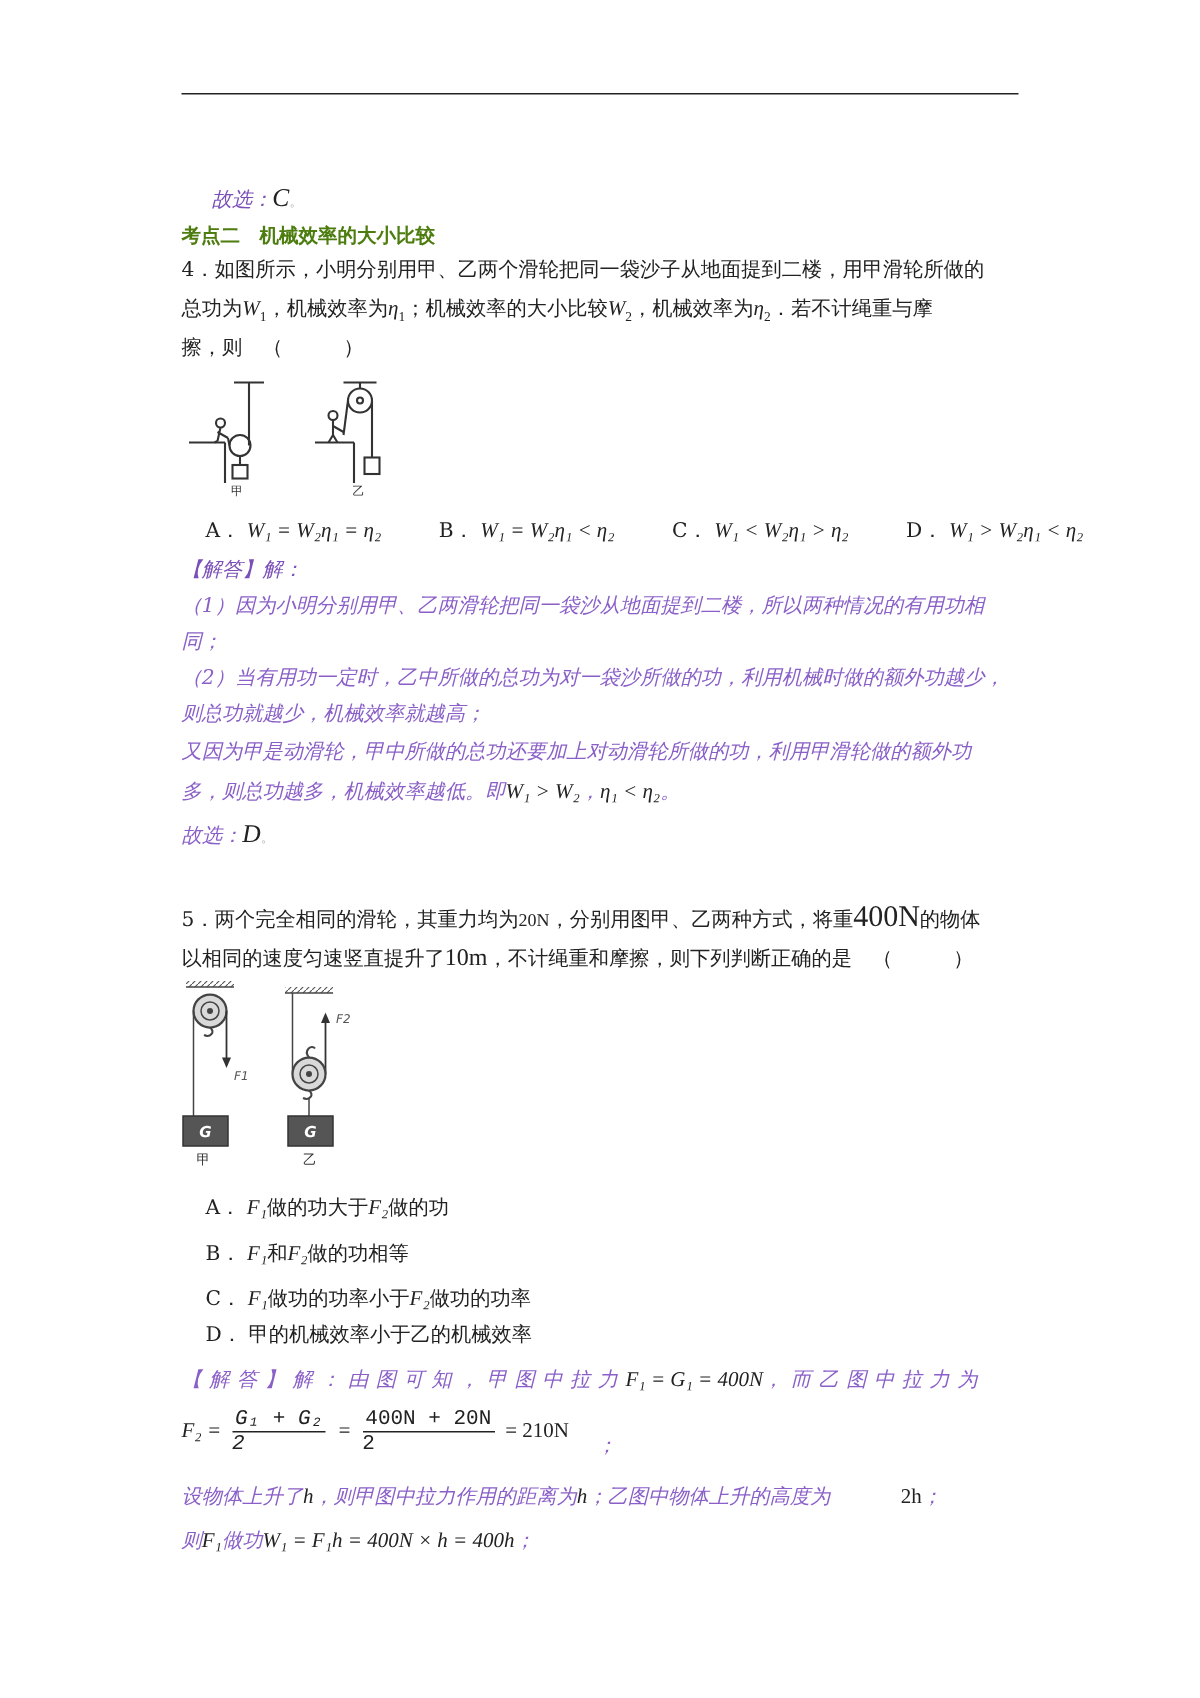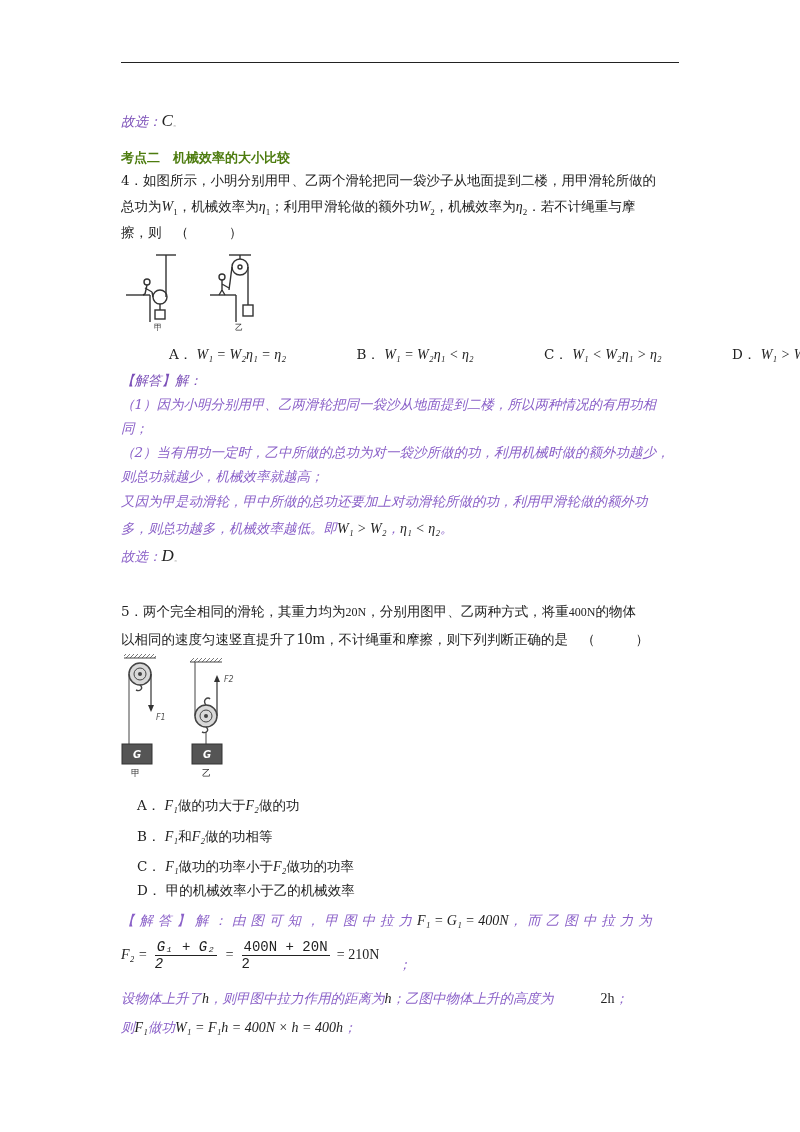--- a/index.html
+++ b/index.html
@@ -6,41 +6,41 @@
     body { width: 800px; height: 1132px; position: relative; overflow: hidden;
            font-family: "DejaVu Serif", "Liberation Serif", serif; color: #222; }
     .rule { position: absolute; left: 121px; top: 62px; width: 558px; height: 0; border-top: 1.5px solid #222; }
     .line { position: absolute; left: 121px; white-space: nowrap; font-size: 13.5px; line-height: 20px; }
     .purple { color: #7b4fb8; font-style: italic; }
     .purple2 { color: #8a60c8; font-style: italic; }
     .red { color: #4d7c0f; font-weight: bold; font-family: "DejaVu Sans", "Liberation Sans", sans-serif; font-size: 13px; }
     .math { font-family: "Liberation Serif", "DejaVu Serif", serif; font-style: italic; color: #222; font-size: 14px; }
     .math sub { font-size: 9px; font-style: normal; }
     .dot { color: #aaa; font-size: 9px; }
-    .opt { margin-right: 34px; margin-left: 32px; }
+    .opt { margin-right: 34px; }
     .frac { display: inline-block; vertical-align: middle; text-align: left; margin: 0 3px; font-family: Liberation Mono, monospace; }
     .frac .num { display: block; border-bottom: 1px solid #222; padding: 0 2px; line-height: 16px; }
     .frac .den { display: block; line-height: 16px; }
     svg text { font-family: "DejaVu Sans", sans-serif; }
     .spaced { letter-spacing: 5px; }
   </style>
 </head>
 <body>
 
 <div class="rule"></div>
 
-<div class="line" style="top:111px;">
+<div class="line" style="top:122px;margin-left:20px;">
   <span class="purple">故选：</span><span class="math" style="font-size:17px;">C</span><span class="dot">。</span>
 </div>
 
 <div class="line red" style="top:148px;">考点二　机械效率的大小比较</div>
 
 <div class="line" style="top:170px;">4．如图所示，小明分别用甲、乙两个滑轮把同一袋沙子从地面提到二楼，用甲滑轮所做的</div>
 <div class="line" style="top:196px;">
-  <span>总功为</span><span class="math"><span>W</span><sub>1</sub></span><span>，机械效率为</span><span class="math"><span>η</span><sub>1</sub></span><span>；利用甲滑轮做的额外功</span><span class="math"><span>W</span><sub>2</sub></span><span>，机械效率为</span><span class="math"><span>η</span><sub>2</sub></span><span>．若不计绳重与摩</span>
+  <span>总功为</span><span class="math"><span>W</span><sub>1</sub></span><span>，机械效率为</span><span class="math"><span>η</span><sub>1</sub></span><span>；机械效率的大小比较</span><span class="math"><span>W</span><sub>2</sub></span><span>，机械效率为</span><span class="math"><span>η</span><sub>2</sub></span><span>．若不计绳重与摩</span>
 </div>
 <div class="line" style="top:222px;">擦，则　（　　　）</div>
 
 <svg style="position:absolute;left:120px;top:250px;" width="170" height="85">
   <g stroke="#333" stroke-width="1.4" fill="none">
 
     <line x1="36" y1="5" x2="56" y2="5"></line>
     <line x1="46" y1="5" x2="46" y2="47"></line>
     <line x1="6" y1="45" x2="30" y2="45"></line>
     <line x1="30" y1="45" x2="30" y2="72"></line>
@@ -81,21 +81,21 @@
 <div class="line purple2" style="top:466px;">则总功就越少，机械效率就越高；</div>
 <div class="line purple2" style="top:491px;">又因为甲是动滑轮，甲中所做的总功还要加上对动滑轮所做的功，利用甲滑轮做的额外功</div>
 <div class="line purple2" style="top:518px;">
   <span>多，则总功越多，机械效率越低。即</span><span class="math">W₁ &gt; W₂</span><span>，</span><span class="math">η₁ &lt; η₂</span><span>。</span>
 </div>
 <div class="line" style="top:546px;">
   <span class="purple2">故选：</span><span class="math" style="font-size:17px;">D</span><span class="dot">。</span>
 </div>
 
 <div class="line" style="top:601px;">
-  <span>5．两个完全相同的滑轮，其重力均为</span><span class="math" style="font-style:normal;font-size:12px;">20N</span><span>，分别用图甲、乙两种方式，将重</span><span class="math" style="font-style:normal;font-size:12px;margin-top:28px;">400N</span><span>的物体</span>
+  <span>5．两个完全相同的滑轮，其重力均为</span><span class="math" style="font-style:normal;font-size:12px;">20N</span><span>，分别用图甲、乙两种方式，将重</span><span class="math" style="font-style:normal;font-size:20px;margin-top:28px;">400N</span><span>的物体</span>
 </div>
 <div class="line" style="top:629px;">
   <span>以相同的速度匀速竖直提升了</span><span class="math" style="font-style:normal;font-size:16px;">10m</span><span>，不计绳重和摩擦，则下列判断正确的是　（　　　）</span>
 </div>
 
 <svg style="position:absolute;left:120px;top:652px;" width="130" height="130">
   <defs>
     <pattern id="hatch" width="4" height="4" patternUnits="userSpaceOnUse">
       <line x1="0" y1="4" x2="4" y2="0" stroke="#555" stroke-width="0.8"></line>
     </pattern>

